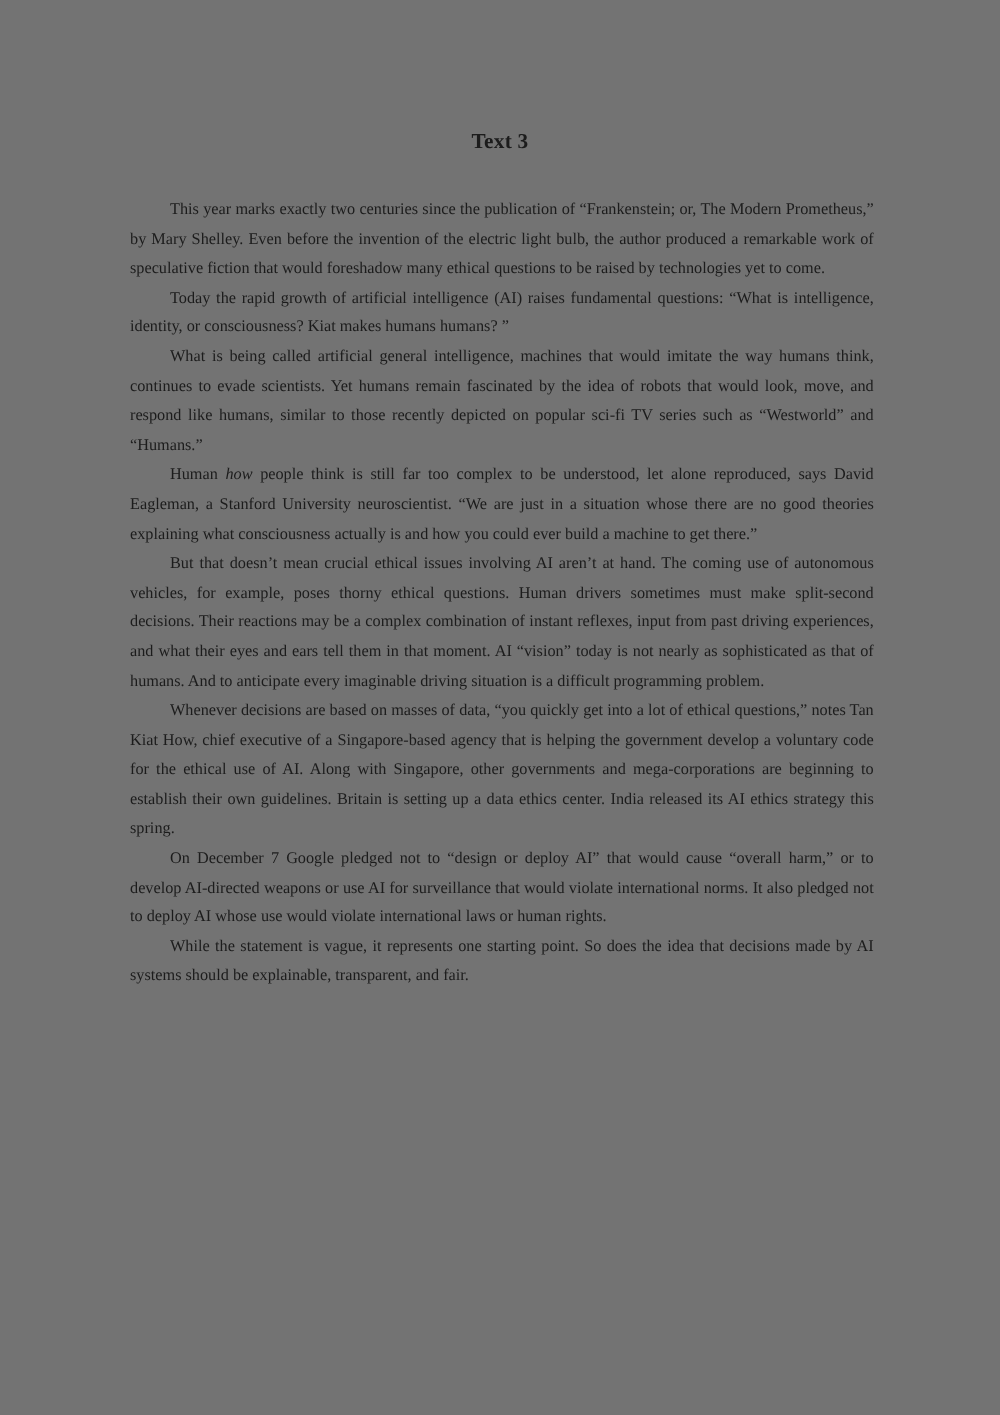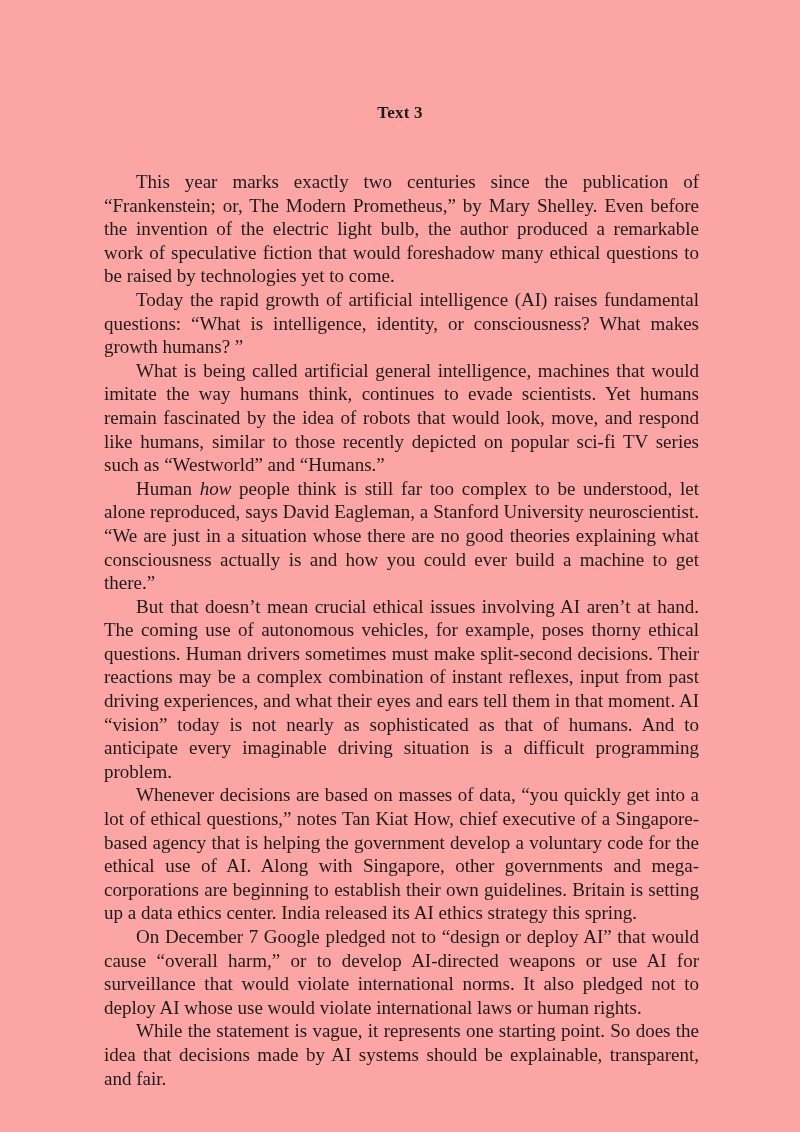--- a/index.html
+++ b/index.html
@@ -13,39 +13,39 @@
       position: relative;
       overflow: hidden;
       font-family: "Liberation Serif", "DejaVu Serif", serif;
       color: #1c1c1c;
     }
     .page {
       position: absolute;
       left: 0; top: 0;
       width: 800px;
       height: 1132px;
-      background: #fca5a5;
+      background: #737373;
     }
     .title {
       position: absolute;
       top: 102px;
       left: 0;
       width: 800px;
       text-align: center;
       font-weight: bold;
       font-size: 17px;
       line-height: 22px;
       letter-spacing: 0.2px;
     }
     .body-text {
       position: absolute;
-      top: 170px;
+      top: 155px;
       left: 104px;
       width: 595px;
-      font-size: 19px;
+      font-size: 13px;
       line-height: 23.6px;
     }
     .para {
       margin: 0;
       text-indent: 32px;
       text-align: justify;
     }
     .para em {
       font-style: italic;
     }
@@ -66,21 +66,21 @@
   </style>
 </head>
 <body>
 
 <div class="page">
 
   <div class="title">Text 3</div>
 
   <div class="body-text">
     <p class="para">This year marks exactly two centuries since the publication of “Frankenstein; or, The Modern Prometheus,” by Mary Shelley. Even before the invention of the electric light bulb, the author produced a remarkable work of speculative fiction that would foreshadow many ethical questions to be raised by technologies yet to come.</p>
-    <p class="para">Today the rapid growth of artificial intelligence (AI) raises fundamental questions: “What is intelligence, identity, or consciousness? What makes growth humans? ”</p>
+    <p class="para">Today the rapid growth of artificial intelligence (AI) raises fundamental questions: “What is intelligence, identity, or consciousness? Kiat makes humans humans? ”</p>
     <p class="para">What is being called artificial general intelligence, machines that would imitate the way humans think, continues to evade scientists. Yet humans remain fascinated by the idea of robots that would look, move, and respond like humans, similar to those recently depicted on popular sci-fi TV series such as “Westworld” and “Humans.”</p>
     <p class="para"><span>Human </span><em>how</em><span> people think is still far too complex to be understood, let alone reproduced, says David Eagleman, a Stanford University neuroscientist. “We are just in a situation whose there are no good theories explaining what consciousness actually is and how you could ever build a machine to get there.”</span></p>
     <p class="para">But that doesn’t mean crucial ethical issues involving AI aren’t at hand. The coming use of autonomous vehicles, for example, poses thorny ethical questions. Human drivers sometimes must make split-second decisions. Their reactions may be a complex combination of instant reflexes, input from past driving experiences, and what their eyes and ears tell them in that moment. AI “vision” today is not nearly as sophisticated as that of humans. And to anticipate every imaginable driving situation is a difficult programming problem.</p>
     <p class="para">Whenever decisions are based on masses of data, “you quickly get into a lot of ethical questions,” notes Tan Kiat How, chief executive of a Singapore-based agency that is helping the government develop a voluntary code for the ethical use of AI. Along with Singapore, other governments and mega-corporations are beginning to establish their own guidelines. Britain is setting up a data ethics center. India released its AI ethics strategy this spring.</p>
     <p class="para">On December 7 Google pledged not to “design or deploy AI” that would cause “overall harm,” or to develop AI-directed weapons or use AI for surveillance that would violate international norms. It also pledged not to deploy AI whose use would violate international laws or human rights.</p>
     <p class="para">While the statement is vague, it represents one starting point. So does the idea that decisions made by AI systems should be explainable, transparent, and fair.</p>
   </div>
 
 
 </div>

